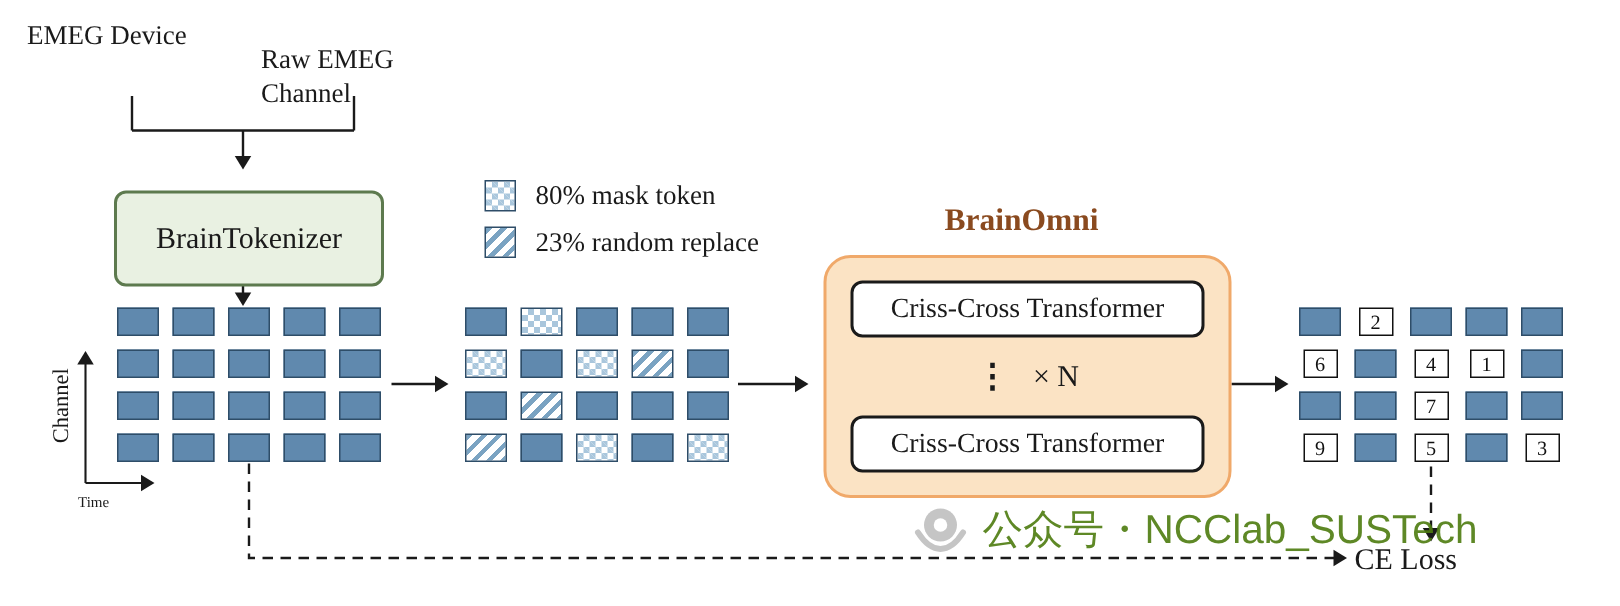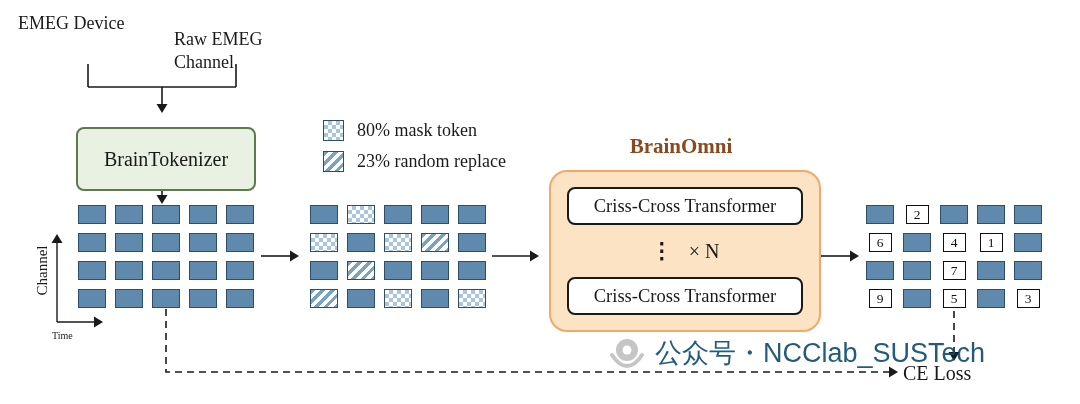--- a/index.html
+++ b/index.html
@@ -60,21 +60,21 @@
     background:#fff;border:2px solid #1a1a1a;border-radius:8px;height:38px;box-sizing:border-box;
     display:flex;align-items:center;justify-content:center;font-size:18.5px;
   }
   .omni-middle{display:flex;align-items:center;justify-content:center;gap:16px;font-size:20px;}
   .vdots{font-weight:bold;font-size:22px;line-height:1;}
 
   .ce-loss{position:absolute;left:903px;top:362px;font-size:20px;}
 
   .watermark{
     position:absolute;left:608px;top:334px;display:flex;align-items:center;gap:9px;
-    font-family:"Liberation Sans", sans-serif;font-size:27px;color:#0c4a6e;opacity:.9;white-space:nowrap;
+    font-family:"Liberation Sans", sans-serif;font-size:27px;color:#4d7c0f;opacity:.9;white-space:nowrap;
   }
 </style>
 </head>
 <body>
 
 <div class="canvas">
 
   <svg class="overlay" viewBox="0 0 1080 404">
     <g stroke="#1a1a1a" stroke-width="1.6" fill="none">
       <path d="M88 64 V87 M236 64 V87 M88 87 H236 M162 87 V105"></path>

